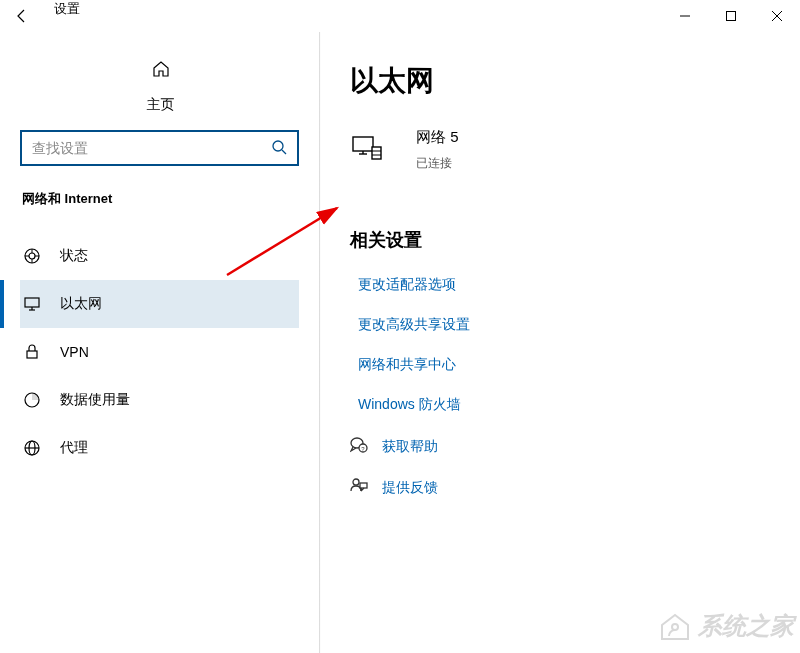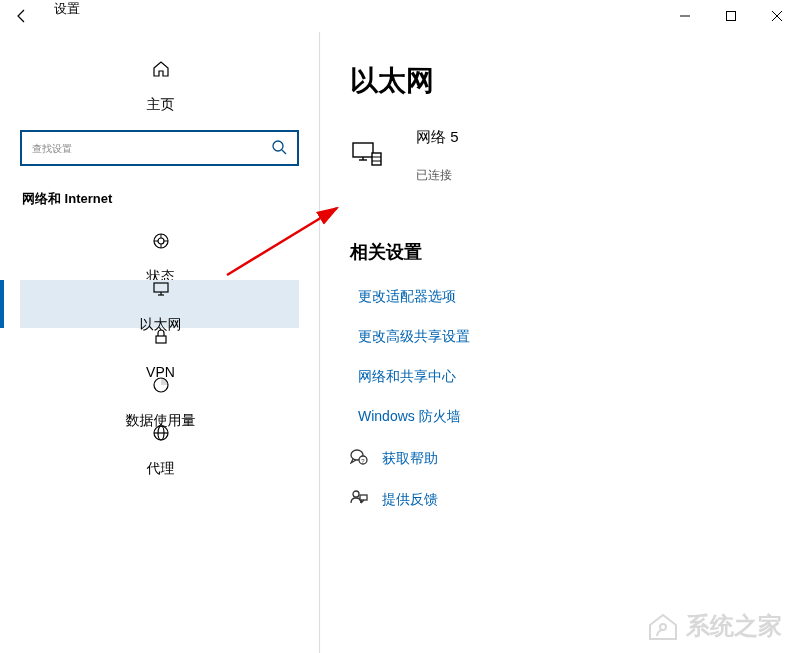--- a/index.html
+++ b/index.html
@@ -67,39 +67,38 @@
       height: 36px;
       display: flex;
       align-items: center;
       padding: 0 10px;
       margin-bottom: 24px;
     }
     .search-box input {
       border: none;
       outline: none;
       flex: 1;
-      font-size: 10px;
+      font-size: 14px;
       font-family: inherit;
     }
     .search-box input::placeholder { color: #888; }
     .category-label {
       font-size: 13px;
       font-weight: 600;
       margin-bottom: 24px;
       padding-left: 2px;
     }
     .nav-item {
       display: flex;
       align-items: center;
       gap: 18px;
       height: 48px;
       padding-left: 2px;
       cursor: pointer;
       position: relative;
-      flex-direction: column;
     }
     .nav-item.selected {
       background: #dfeaf2;
     }
     .nav-item.selected::before {
       content: "";
       position: absolute;
       left: -20px;
       top: 0;
       width: 4px;
@@ -117,21 +116,21 @@
       font-weight: 600;
       margin-bottom: 28px;
     }
     .net-row {
       display: flex;
       align-items: center;
       gap: 32px;
       margin-bottom: 56px;
     }
     .net-text .name { font-size: 15px; }
-    .net-text .status { font-size: 12px; color: #555; margin-top: 20px; }
+    .net-text .status { font-size: 12px; color: #555; margin-top: 8px; }
     .section-title {
       font-size: 18px;
       font-weight: 600;
       margin-bottom: 24px;
     }
     .link-list .link {
       color: #0063b1;
       font-size: 14px;
       margin-bottom: 22px;
       cursor: pointer;
@@ -151,23 +150,24 @@
       top: 200px;
       pointer-events: none;
     }
     .divider-shadow {
       position:absolute;
       left:319px; top:32px; width:2px; height:621px;
       background: linear-gradient(to right, rgba(0,0,0,0.05), rgba(0,0,0,0));
     }
     .watermark {
       position:absolute;
-      right:18px; bottom:10px;
+      right:6px; bottom:10px;
       color:#d8d8d8;
       font-size:24px;
+      font-style:italic;
       font-weight:600;
       display:flex; align-items:center; gap:6px;
       pointer-events:none;
     }
   </style>
 </head>
 <body>
 
 <div class="titlebar">
   <div class="back-btn">

